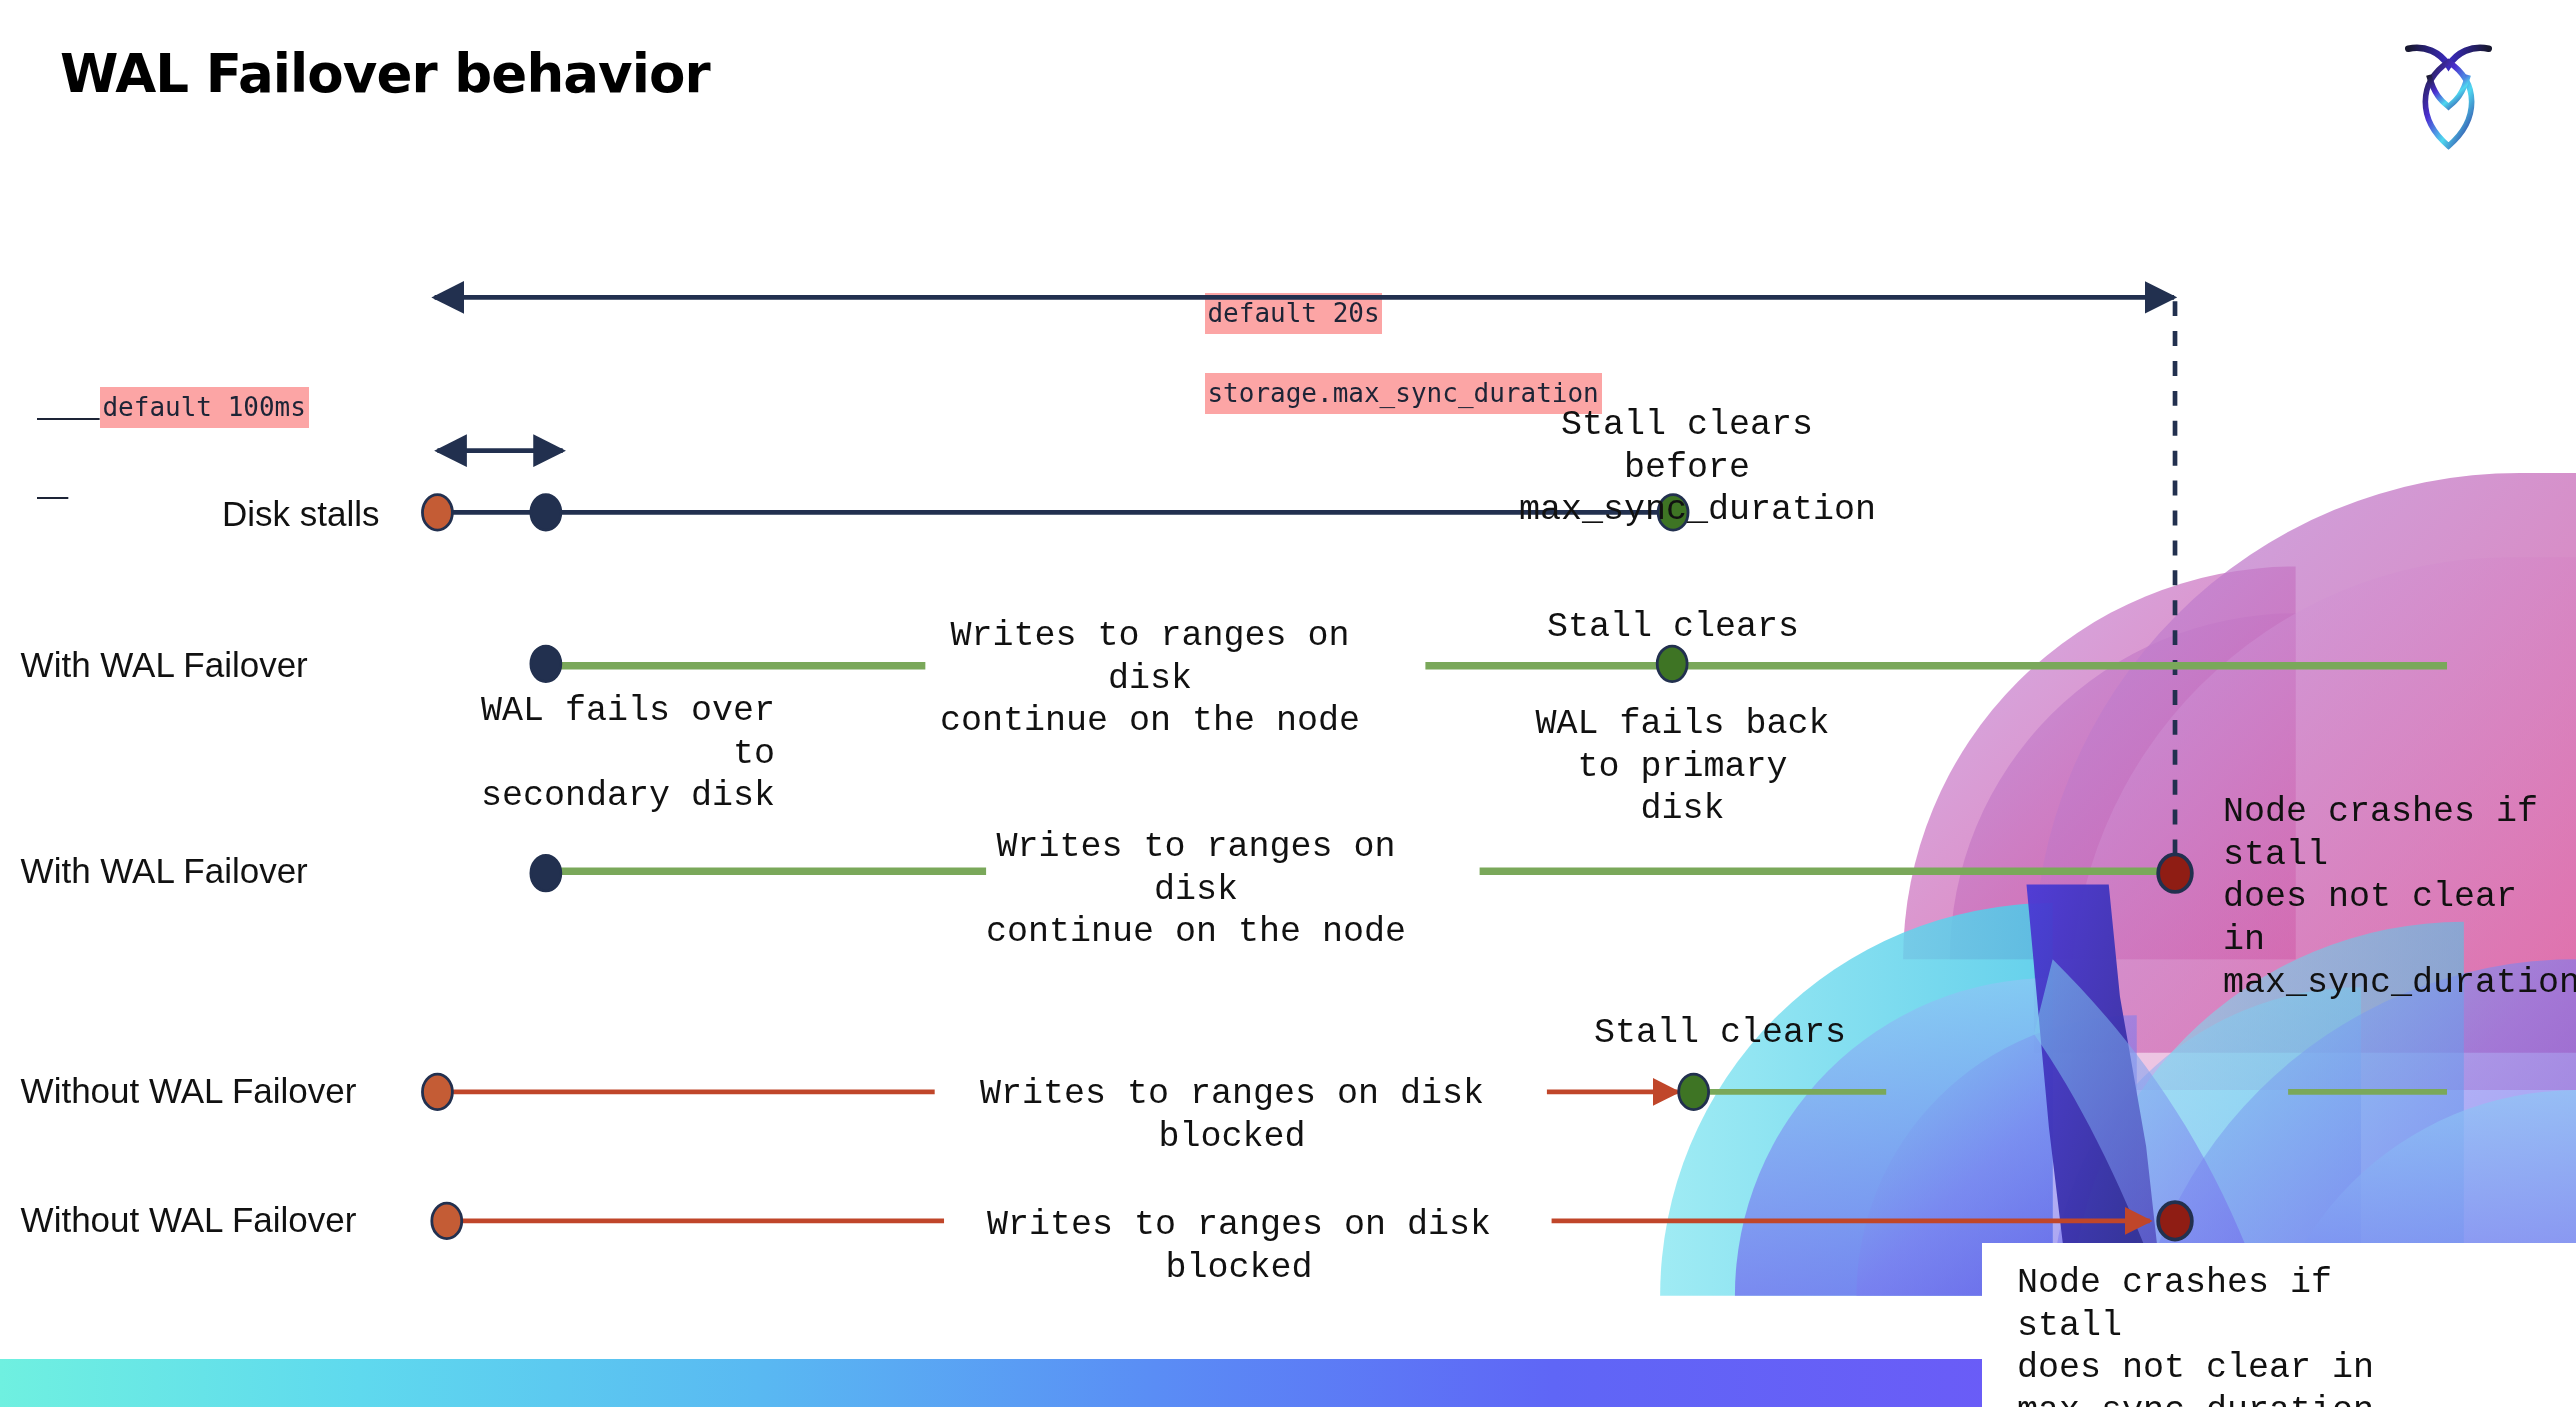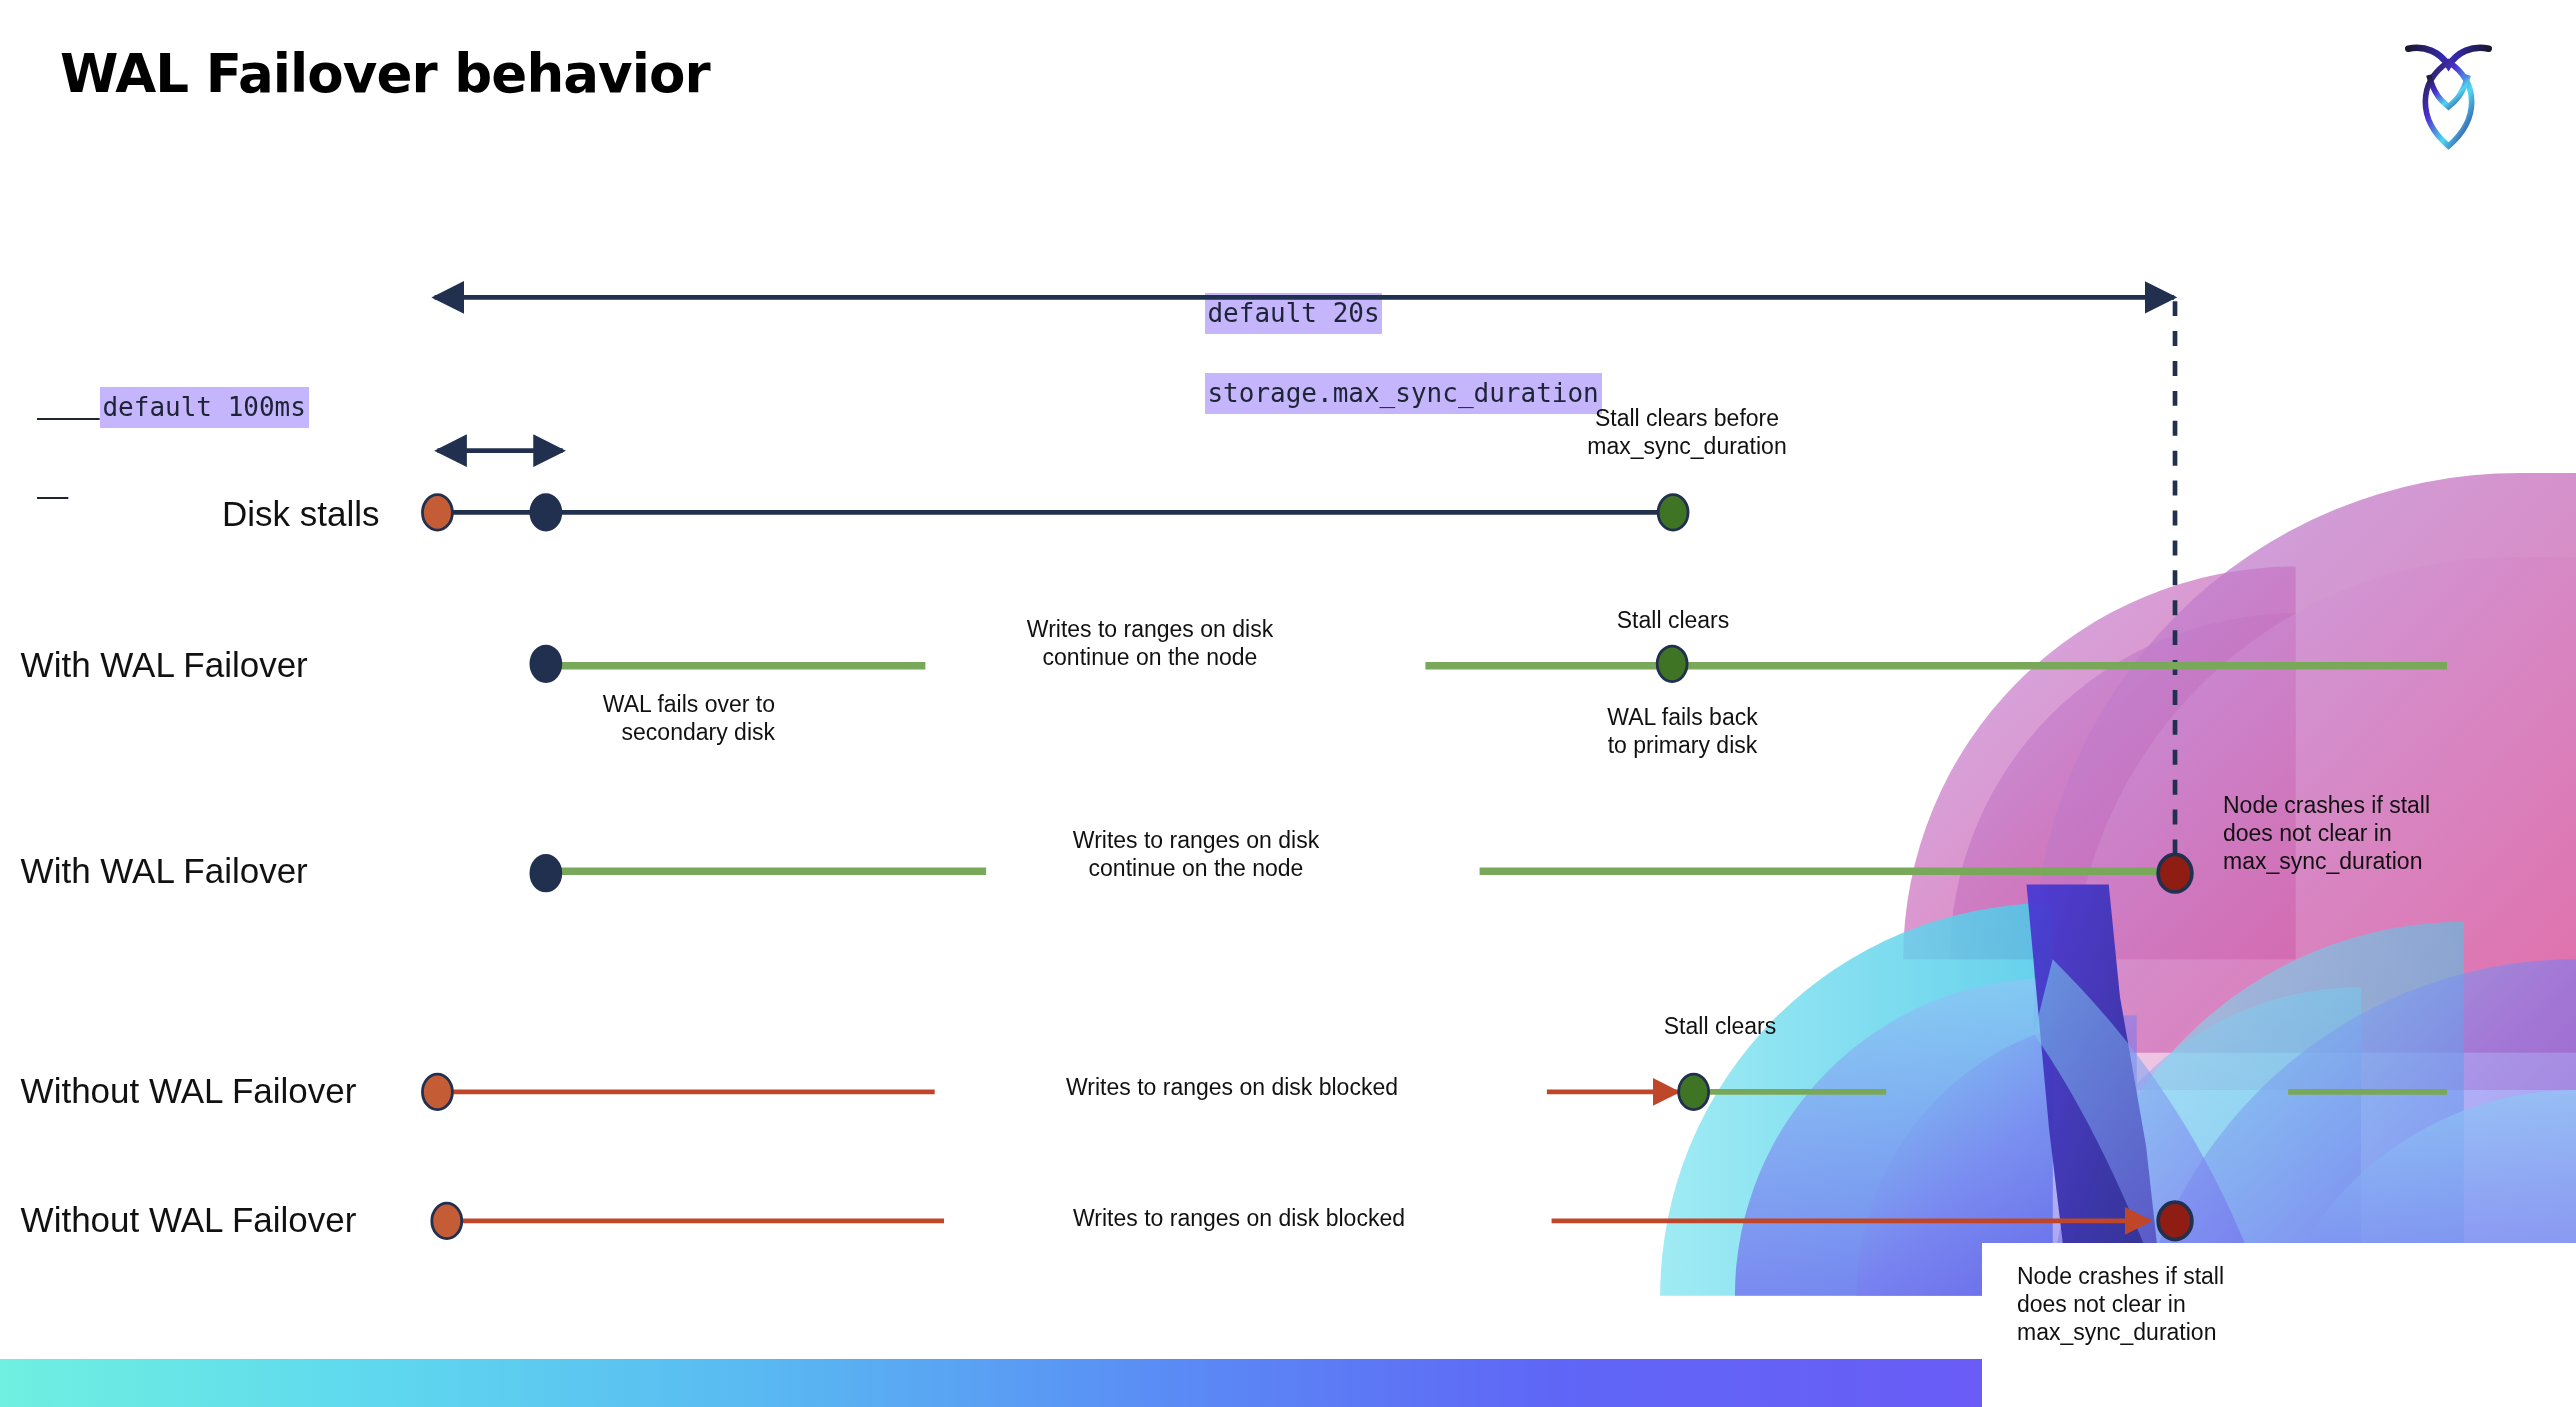--- a/index.html
+++ b/index.html
@@ -24,27 +24,27 @@
     letter-spacing:-0.9px;line-height:1.1;
     font-family:"DejaVu Sans","Liberation Sans",sans-serif;
   }
 
   
   #logo{position:absolute;left:2397px;top:30px;width:103px;height:131px;}
 
   
   .codebox{position:absolute;font-family:"DejaVu Sans Mono","Liberation Mono",monospace;
     font-size:26px;color:#1d2436;line-height:1.5;white-space:pre;}
-  .codebox span{background:#c4b5fd;display:inline-block;padding:0.9px 2.8px;}
+  .codebox span{background:#fca5a5;display:inline-block;padding:0.9px 2.8px;}
 
   
   .rowlabel{position:absolute;font-size:35px;color:#111;white-space:nowrap;}
 
   
-  .anno{position:absolute;font-size:23px;color:#111;line-height:1.22;text-align:center;white-space:pre-line;}
+  .anno{position:absolute;font-size:35px;color:#111;line-height:1.22;text-align:center;white-space:pre-line;font-family:Liberation Mono, monospace;}
   .anno.left{text-align:left;}
 
   
   #lines{position:absolute;left:0;top:0;width:2576px;height:1408px;pointer-events:none;}
 
   
   .callout{position:absolute;background:#ffffff;}
 </style>
 </head>
 <body>

